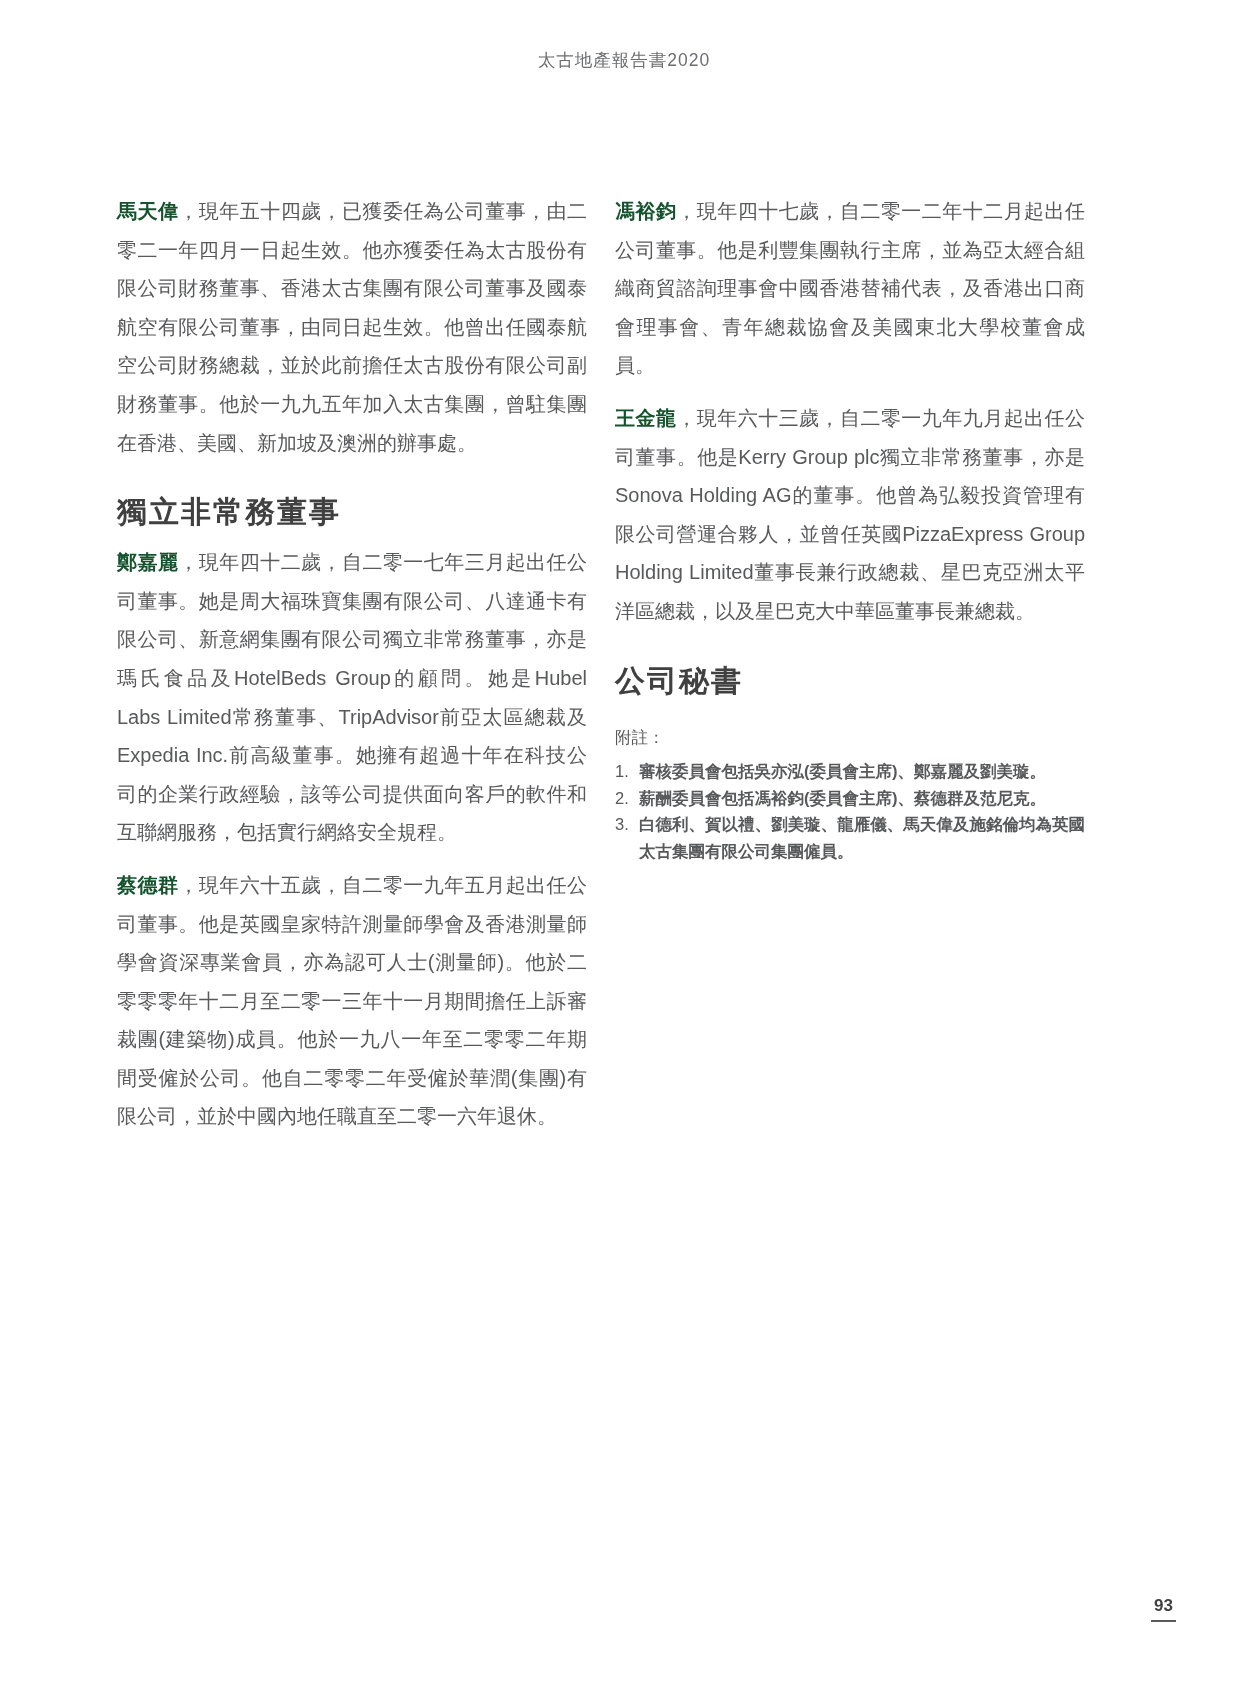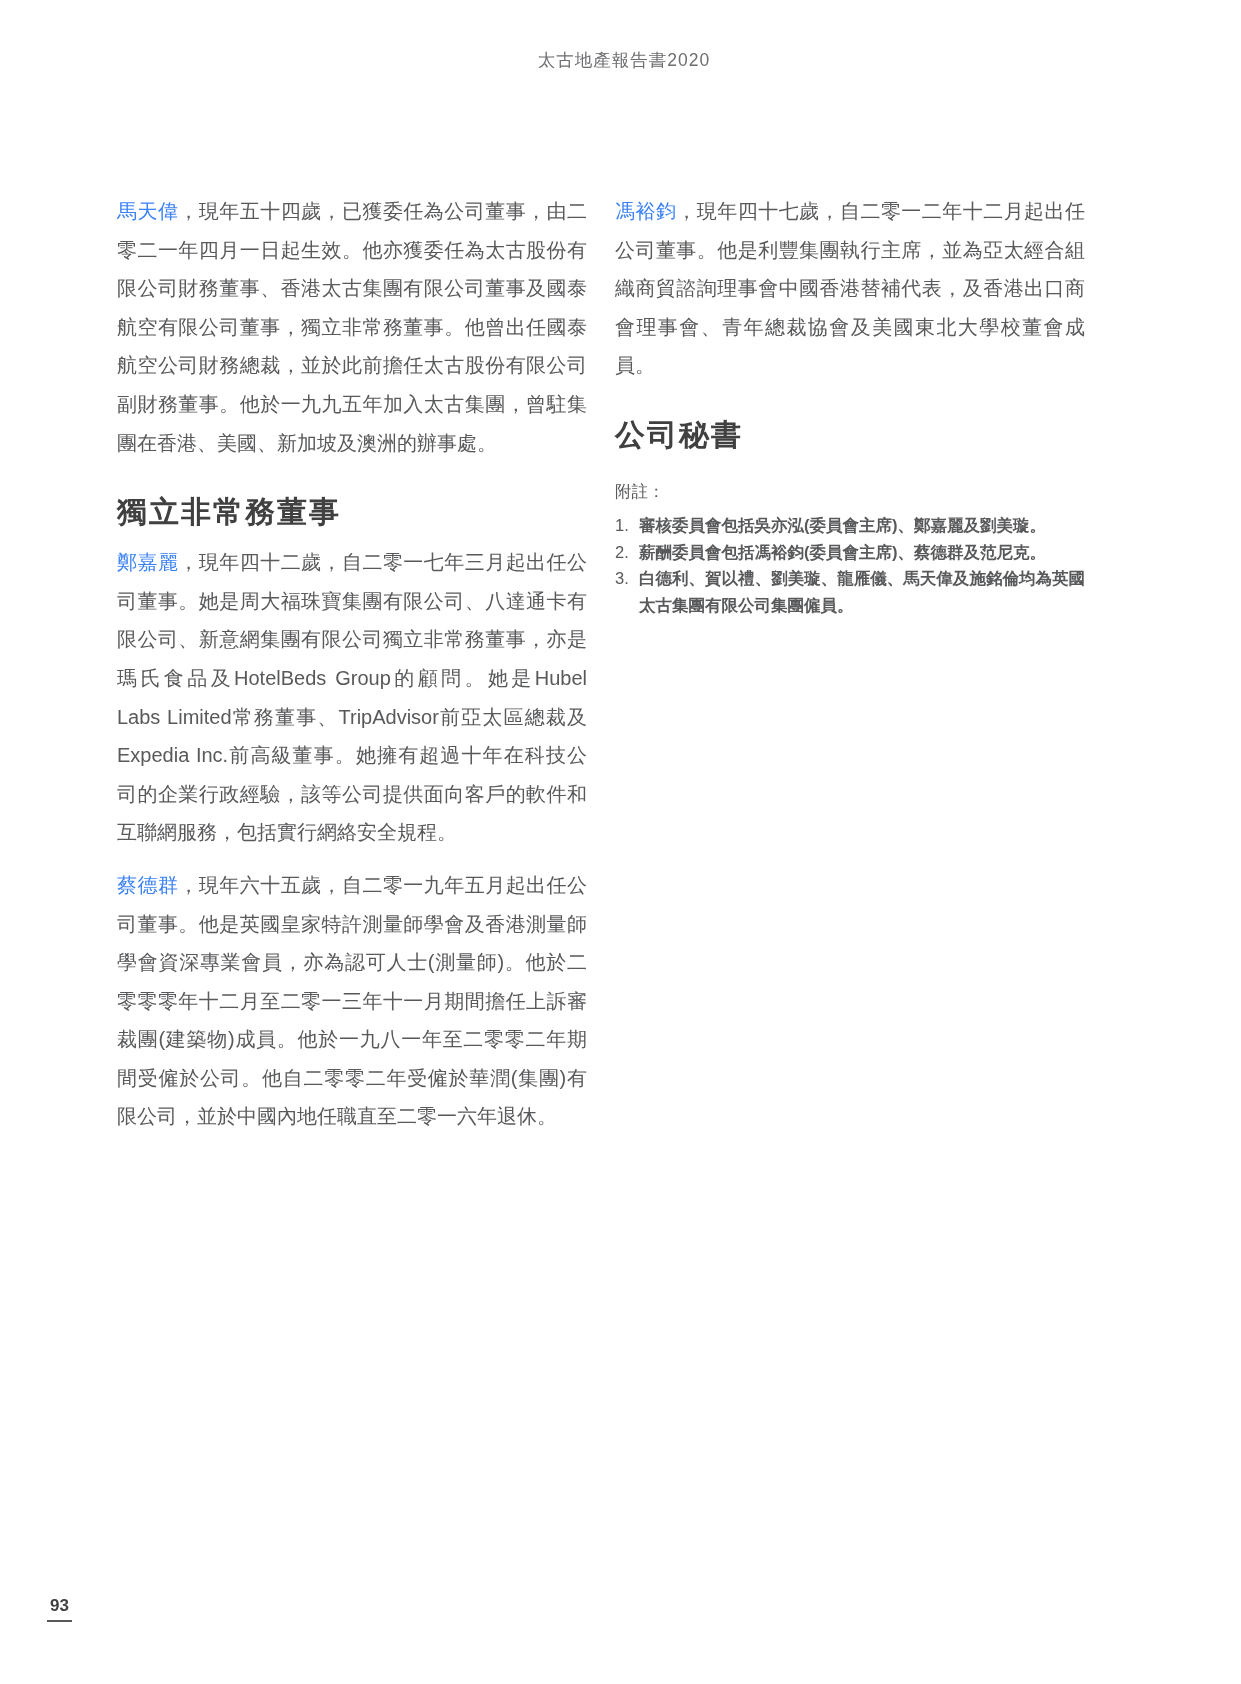--- a/index.html
+++ b/index.html
@@ -35,22 +35,22 @@
   }
   .col { width: 470px; }
   p.bio {
     font-size: 20px;
     line-height: 38.6px;
     text-align: justify;
     color: #58595B;
     margin-bottom: 14px;
   }
   p.bio .name {
-    color: #3b82f6;
-    font-weight: normal;
+    color: #14532d;
+    font-weight: bold;
   }
   h2.section-heading {
     color: #404040;
     font-size: 30px;
     font-weight: bold;
     letter-spacing: 2px;
     margin-top: 30px;
     margin-bottom: 12px;
     line-height: 1.3;
   }
@@ -71,54 +71,54 @@
   .note-text {
     flex: 1;
     text-align: justify;
     font-weight: bold;
   }
   .doc-footer {
     position: absolute;
     top: 1596px;
     left: 0;
     width: 1176px;
-    text-align: left;
-    margin-left: 47px;
+    text-align: right;
   }
   .page-number {
     display: inline-block;
     font-size: 17px;
     font-weight: bold;
     color: #414042;
     border-bottom: 2px solid #58595B;
     padding: 0 3px 4px 3px;
   }
 </style>
 </head>
 <body>
 
 <div class="page">
 
   <div class="doc-header">太古地產報告書2020</div>
 
   <div class="content">
 
     <div class="col">
-      <p class="bio"><strong class="name">馬天偉</strong><span>，現年五十四歲，已獲委任為公司董事，由二零二一年四月一日起生效。他亦獲委任為太古股份有限公司財務董事、香港太古集團有限公司董事及國泰航空有限公司董事，獨立非常務董事。他曾出任國泰航空公司財務總裁，並於此前擔任太古股份有限公司副財務董事。他於一九九五年加入太古集團，曾駐集團在香港、美國、新加坡及澳洲的辦事處。</span></p>
+      <p class="bio"><strong class="name">馬天偉</strong><span>，現年五十四歲，已獲委任為公司董事，由二零二一年四月一日起生效。他亦獲委任為太古股份有限公司財務董事、香港太古集團有限公司董事及國泰航空有限公司董事，由同日起生效。他曾出任國泰航空公司財務總裁，並於此前擔任太古股份有限公司副財務董事。他於一九九五年加入太古集團，曾駐集團在香港、美國、新加坡及澳洲的辦事處。</span></p>
 
       <h2 class="section-heading">獨立非常務董事</h2>
 
       <p class="bio"><strong class="name">鄭嘉麗</strong><span>，現年四十二歲，自二零一七年三月起出任公司董事。她是周大福珠寶集團有限公司、八達通卡有限公司、新意網集團有限公司獨立非常務董事，亦是瑪氏食品及HotelBeds Group的顧問。她是Hubel Labs Limited常務董事、TripAdvisor前亞太區總裁及Expedia Inc.前高級董事。她擁有超過十年在科技公司的企業行政經驗，該等公司提供面向客戶的軟件和互聯網服務，包括實行網絡安全規程。</span></p>
 
       <p class="bio"><strong class="name">蔡德群</strong><span>，現年六十五歲，自二零一九年五月起出任公司董事。他是英國皇家特許測量師學會及香港測量師學會資深專業會員，亦為認可人士(測量師)。他於二零零零年十二月至二零一三年十一月期間擔任上訴審裁團(建築物)成員。他於一九八一年至二零零二年期間受僱於公司。他自二零零二年受僱於華潤(集團)有限公司，並於中國內地任職直至二零一六年退休。</span></p>
     </div>
 
     <div class="col">
       <p class="bio"><strong class="name">馮裕鈞</strong><span>，現年四十七歲，自二零一二年十二月起出任公司董事。他是利豐集團執行主席，並為亞太經合組織商貿諮詢理事會中國香港替補代表，及香港出口商會理事會、青年總裁協會及美國東北大學校董會成員。</span></p>
 
+      <p class="bio"><strong class="name">王金龍</strong><span>，現年六十三歲，自二零一九年九月起出任公司董事。他是Kerry Group plc獨立非常務董事，亦是Sonova Holding AG的董事。他曾為弘毅投資管理有限公司營運合夥人，並曾任英國PizzaExpress Group Holding Limited董事長兼行政總裁、星巴克亞洲太平洋區總裁，以及星巴克大中華區董事長兼總裁。</span></p>
 
 
       <h2 class="section-heading">公司秘書</h2>
 
 
       <div class="notes">
         <div class="notes-label">附註：</div>
         <div class="note-item">
           <span class="note-num">1.</span>
           <span class="note-text">審核委員會包括吳亦泓(委員會主席)、鄭嘉麗及劉美璇。</span>

